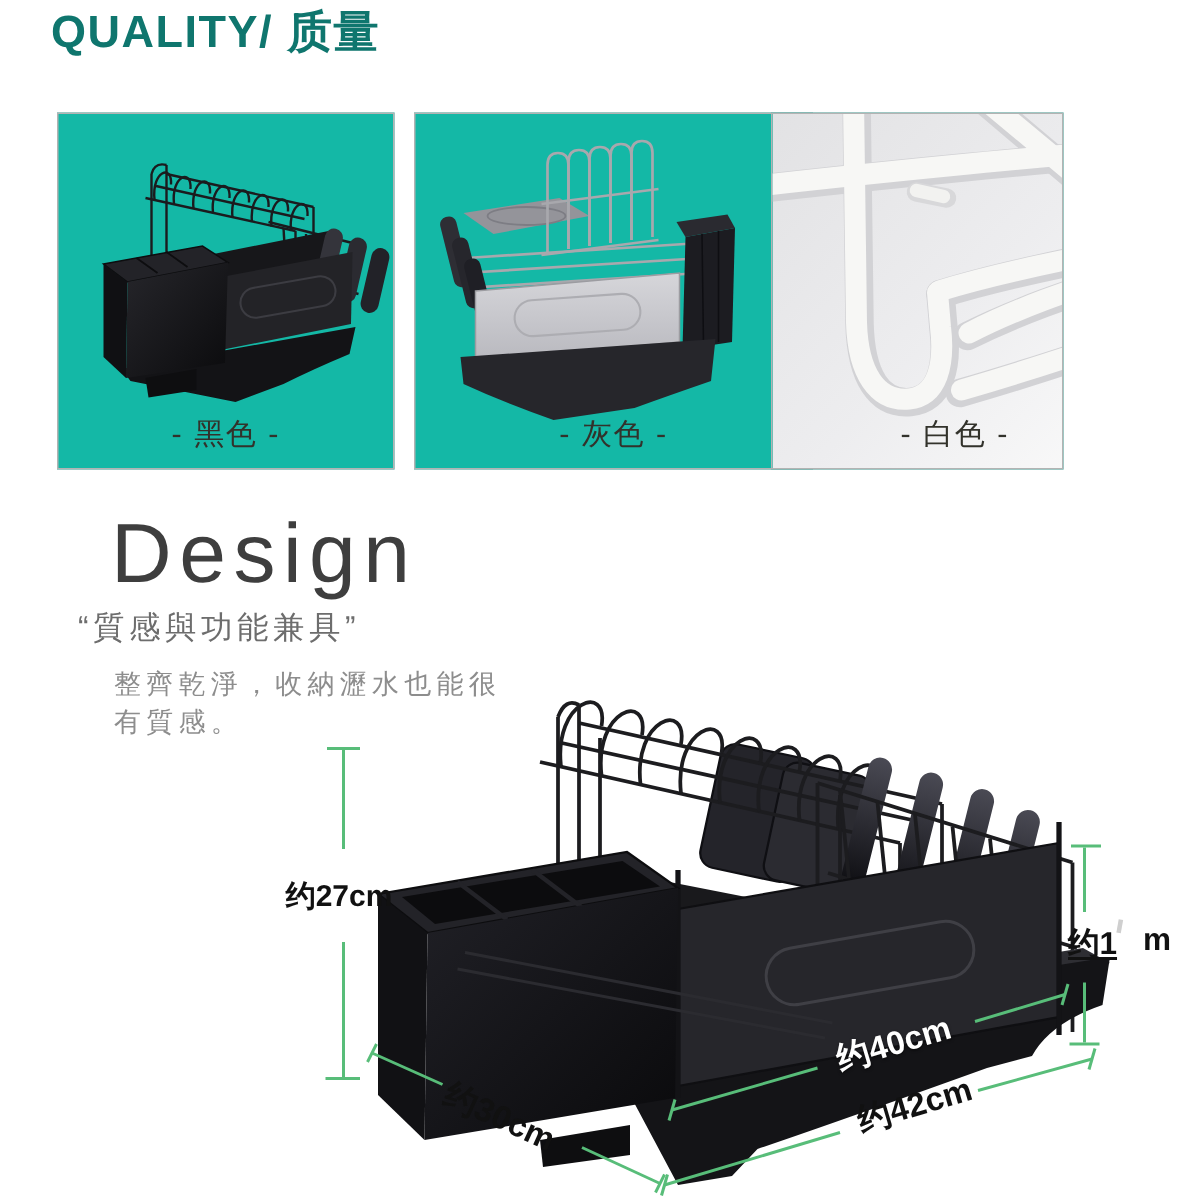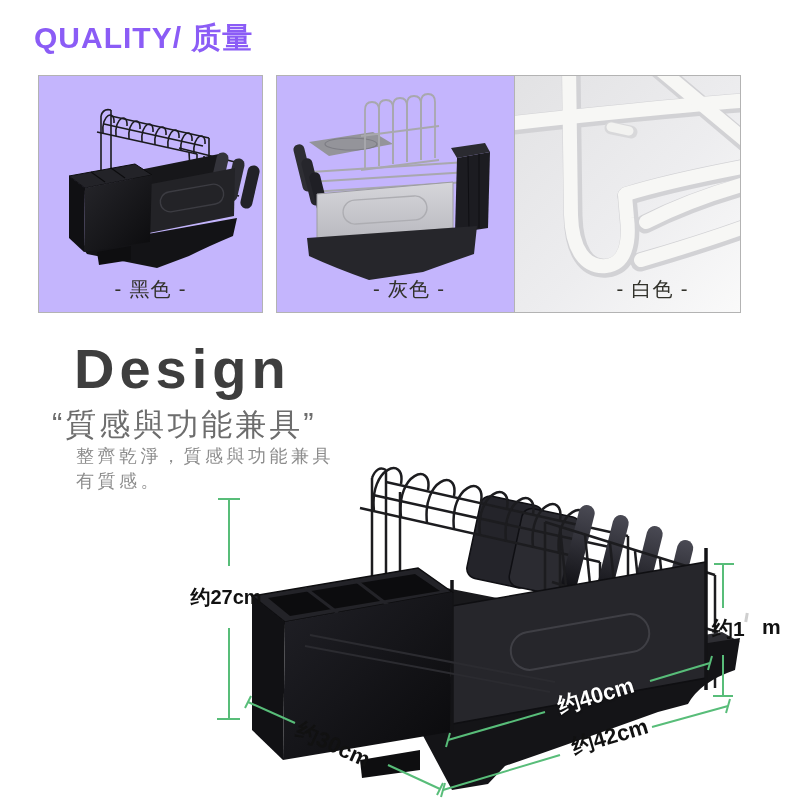--- a/index.html
+++ b/index.html
@@ -1,55 +1,55 @@
 <!DOCTYPE html>
 <html><head>
 <meta charset="utf-8">
 <style>
   html,body{margin:0;padding:0;background:#ffffff;}
   #page{position:relative;width:790px;height:800px;background:#ffffff;overflow:hidden;
         font-family:"Liberation Sans","DejaVu Sans",sans-serif;}
 
   
-  .page-title{position:absolute;left:34px;top:18px;font-size:30px;font-weight:800;
-              color:#8b5cf6;letter-spacing:1px;}
+  .page-title{position:absolute;left:34px;top:1px;font-size:30px;font-weight:800;
+              color:#0f766e;letter-spacing:1px;}
 
   
   .variant-box{position:absolute;top:75px;height:238px;border:1px solid #b3b3b3;
-               background:#c4b5fd;box-sizing:border-box;overflow:hidden;}
+               background:#14b8a6;box-sizing:border-box;overflow:hidden;}
   #box-black{left:38px;width:225px;}
   #box-gray{left:276px;width:266px;}
-  #box-white{left:514px;width:227px;}
+  #box-white{left:514px;width:195px;}
   .variant-illustration{position:absolute;left:0;top:0;}
   .variant-label{position:absolute;top:200px;left:0;width:100%;text-align:center;
                  font-family:"DejaVu Serif","Liberation Serif",serif;font-size:20px;
                  color:#32322b;letter-spacing:1px;}
   #box-white .variant-label{left:25px;}
 
   
-  .design-heading{position:absolute;left:74px;top:336px;font-size:56px;font-weight:bold;
+  .design-heading{position:absolute;left:74px;top:336px;font-size:56px;font-weight:normal;
                   color:#3e3e3e;letter-spacing:5px;}
-  .design-quote{position:absolute;left:52px;top:404px;font-size:31px;color:#6d6d6d;
+  .design-quote{position:absolute;left:52px;top:404px;font-size:21px;color:#6d6d6d;
                 letter-spacing:3px;}
   .design-desc{position:absolute;left:76px;top:444px;font-size:18px;color:#8d8d8d;
                letter-spacing:3.5px;line-height:25px;}
 
   
   .main-art{position:absolute;left:0;top:430px;}
 
   
   .dim-label{position:absolute;font-weight:bold;color:#111111;white-space:nowrap;}
   #dim-height{left:186px;top:584px;width:80px;text-align:center;font-size:20px;}
   #dim-depth{left:283px;top:730px;width:100px;text-align:center;font-size:22px;
              transform:rotate(24.5deg);}
   #dim-outer{left:558px;top:722px;width:104px;text-align:center;font-size:22px;
              transform:rotate(-16.5deg);}
   #dim-inner{left:546px;top:681px;width:100px;text-align:center;font-size:22px;
              transform:rotate(-16.5deg);color:#ffffff;text-shadow:0 1px 2px rgba(0,0,0,.55);}
-  #dim-side-prefix{left:712px;top:615px;font-size:21px;}
+  #dim-side-prefix{left:712px;top:615px;font-size:21px;text-decoration:underline;}
   #dim-side-suffix{left:762px;top:615px;font-size:21px;}
   .faint-tick{position:absolute;left:745px;top:613px;width:3px;height:9px;
               background:#cfcfcf;transform:rotate(10deg);}
 </style>
 </head>
 <body>
 
 <div id="page">
 
   <div class="page-title">QUALITY/ 质量</div>
@@ -170,21 +170,21 @@
         <path d="M96 52 L116 56" stroke="#d8d8da" stroke-width="13"></path>
         <path d="M96 51 L114 55" stroke="#f2f2f0" stroke-width="9"></path>
       </g>
     </svg>
     <div class="variant-label">- 白色 -</div>
   </div>
 
   <div class="design-heading">Design</div>
   <div class="design-quote">“質感與功能兼具”</div>
   <div class="design-desc">
-    <span>整齊乾淨，質感與功能兼具</span><br>
+    <span>整齊乾淨，收納瀝水也能很</span><br>
     <span>有質感。</span>
   </div>
 
   <svg class="main-art" width="790" height="370" viewBox="0 0 790 370" role="img">
     <defs>
       <linearGradient id="g-m1" x1="0" y1="0" x2="1" y2="1">
         <stop offset="0" stop-color="#202026"></stop>
           <stop offset="1" stop-color="#0a0a0c"></stop>
       </linearGradient>
       <linearGradient id="g-blade" x1="0" y1="0" x2="0" y2="1">

